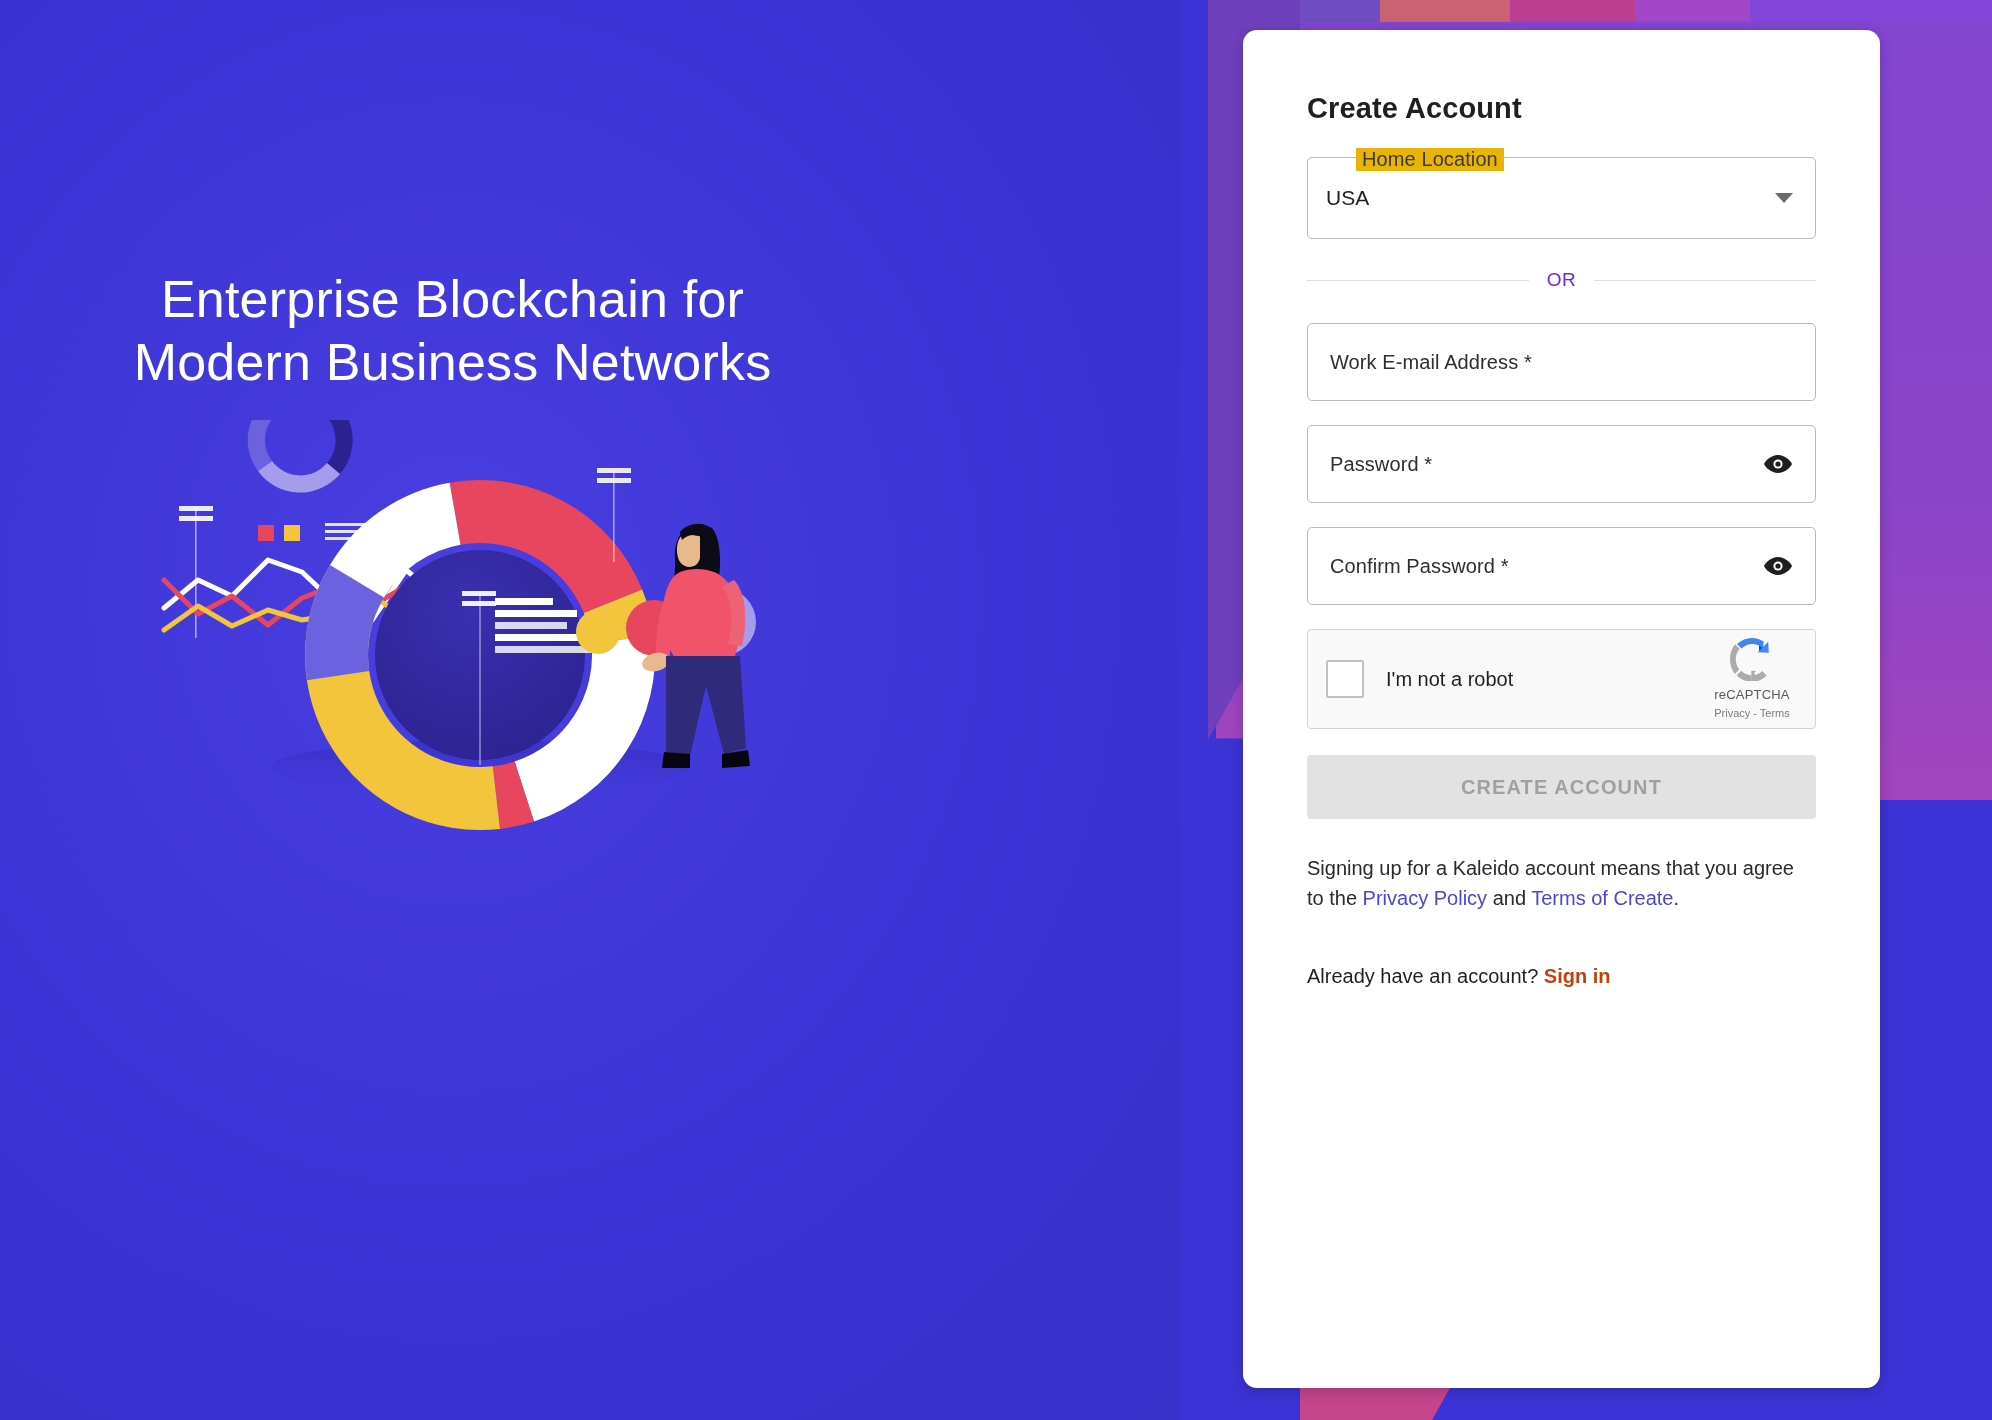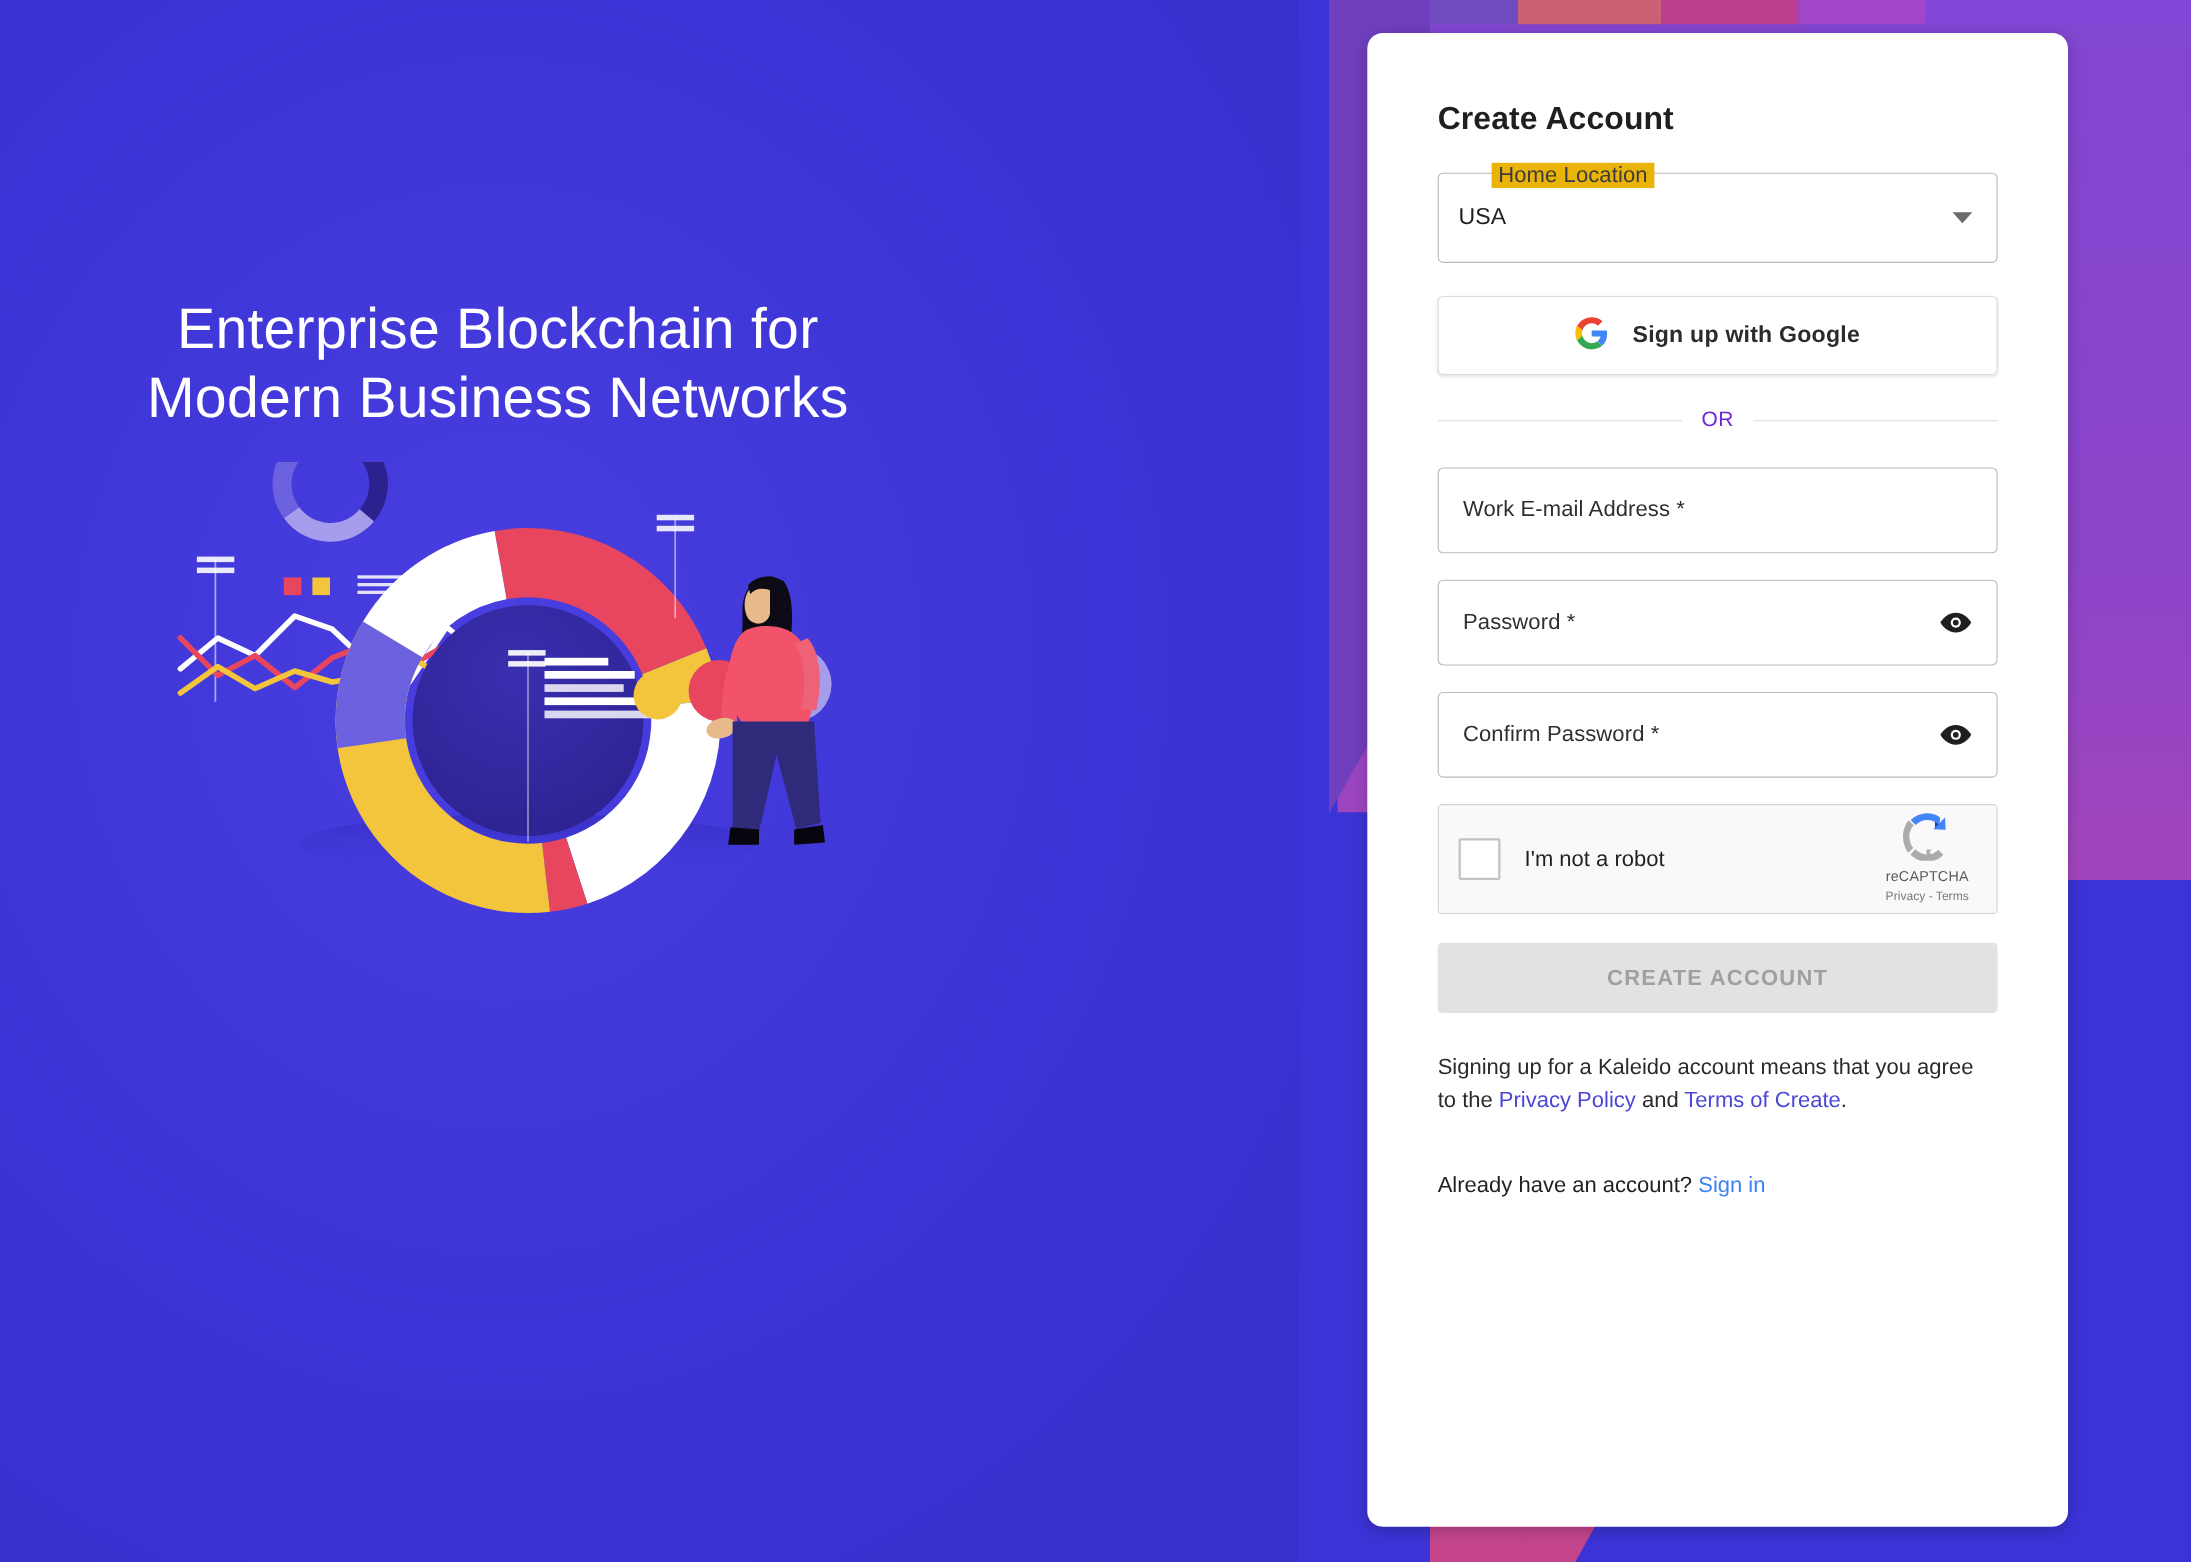--- a/index.html
+++ b/index.html
@@ -140,21 +140,21 @@
   .submit-btn {
     height: 64px; background: #e2e2e2; border: none; border-radius: 4px;
     color: #a0a0a0; font-size: 20px; font-weight: 700; letter-spacing: 1.1px;
     width: 100%; font-family: inherit; margin-bottom: 34px; cursor: default;
   }
 
   .legal { font-size: 20px; line-height: 1.5; color: #2a2a2a; margin-bottom: 52px; }
   .legal a { color: #4b45d8; text-decoration: none; }
   .already { font-size: 20px; color: #1f1f1f; font-weight: 700; }
   .already .sub { font-weight: 400; }
-  .already a { color: #3b82f6; text-decoration: none; font-weight: 400; text-align: center; }
+  .already a { color: #c2410c; text-decoration: none; font-weight: 700; text-align: center; }
 </style>
 </head>
 <body>
 
 <div class="stage">
 
   <div class="hero">
 
     <div class="hero-title">
       <div>Enterprise Blockchain for</div>
@@ -291,31 +291,20 @@
     <div class="card-title">Create Account</div>
 
     
     <div class="field-outline">
       <span class="notch-label">Home Location</span>
       <span class="select-value">USA</span>
       <span class="caret"></span>
     </div>
 
     
-    <div class="google-btn">
-      <span>
-        <svg width="30" height="30" viewBox="0 0 48 48">
-          <path fill="#EA4335" d="M24 9.5c3.5 0 6.6 1.2 9 3.6l6.7-6.7C35.6 2.6 30.2.5 24 .5 14.6.5 6.5 5.9 2.6 13.7l7.9 6.1C12.4 13.9 17.7 9.5 24 9.5z"></path>
-          <path fill="#4285F4" d="M46.5 24.5c0-1.6-.1-3.2-.4-4.7H24v9h12.7c-.6 3-2.2 5.5-4.7 7.2l7.6 5.9c4.4-4.1 6.9-10.1 6.9-17.4z"></path>
-          <path fill="#FBBC05" d="M10.5 28.2c-.5-1.5-.8-3-.8-4.7s.3-3.2.8-4.7l-7.9-6.1C1 16 0 19.9 0 23.5s1 7.5 2.6 10.8l7.9-6.1z"></path>
-          <path fill="#34A853" d="M24 47.5c6.2 0 11.5-2 15.3-5.6l-7.6-5.9c-2.1 1.4-4.8 2.3-7.7 2.3-6.3 0-11.6-4.4-13.5-10.3l-7.9 6.1C6.5 41.1 14.6 47.5 24 47.5z"></path>
-        </svg>
-      </span>
-      <span class="lbl">Sign up with Google</span>
-    </div>
 
     
     <div class="or-row">
       <span class="ln"></span>
       <span class="or-txt">OR</span>
       <span class="ln"></span>
     </div>
 
     
     <div class="tfield">

